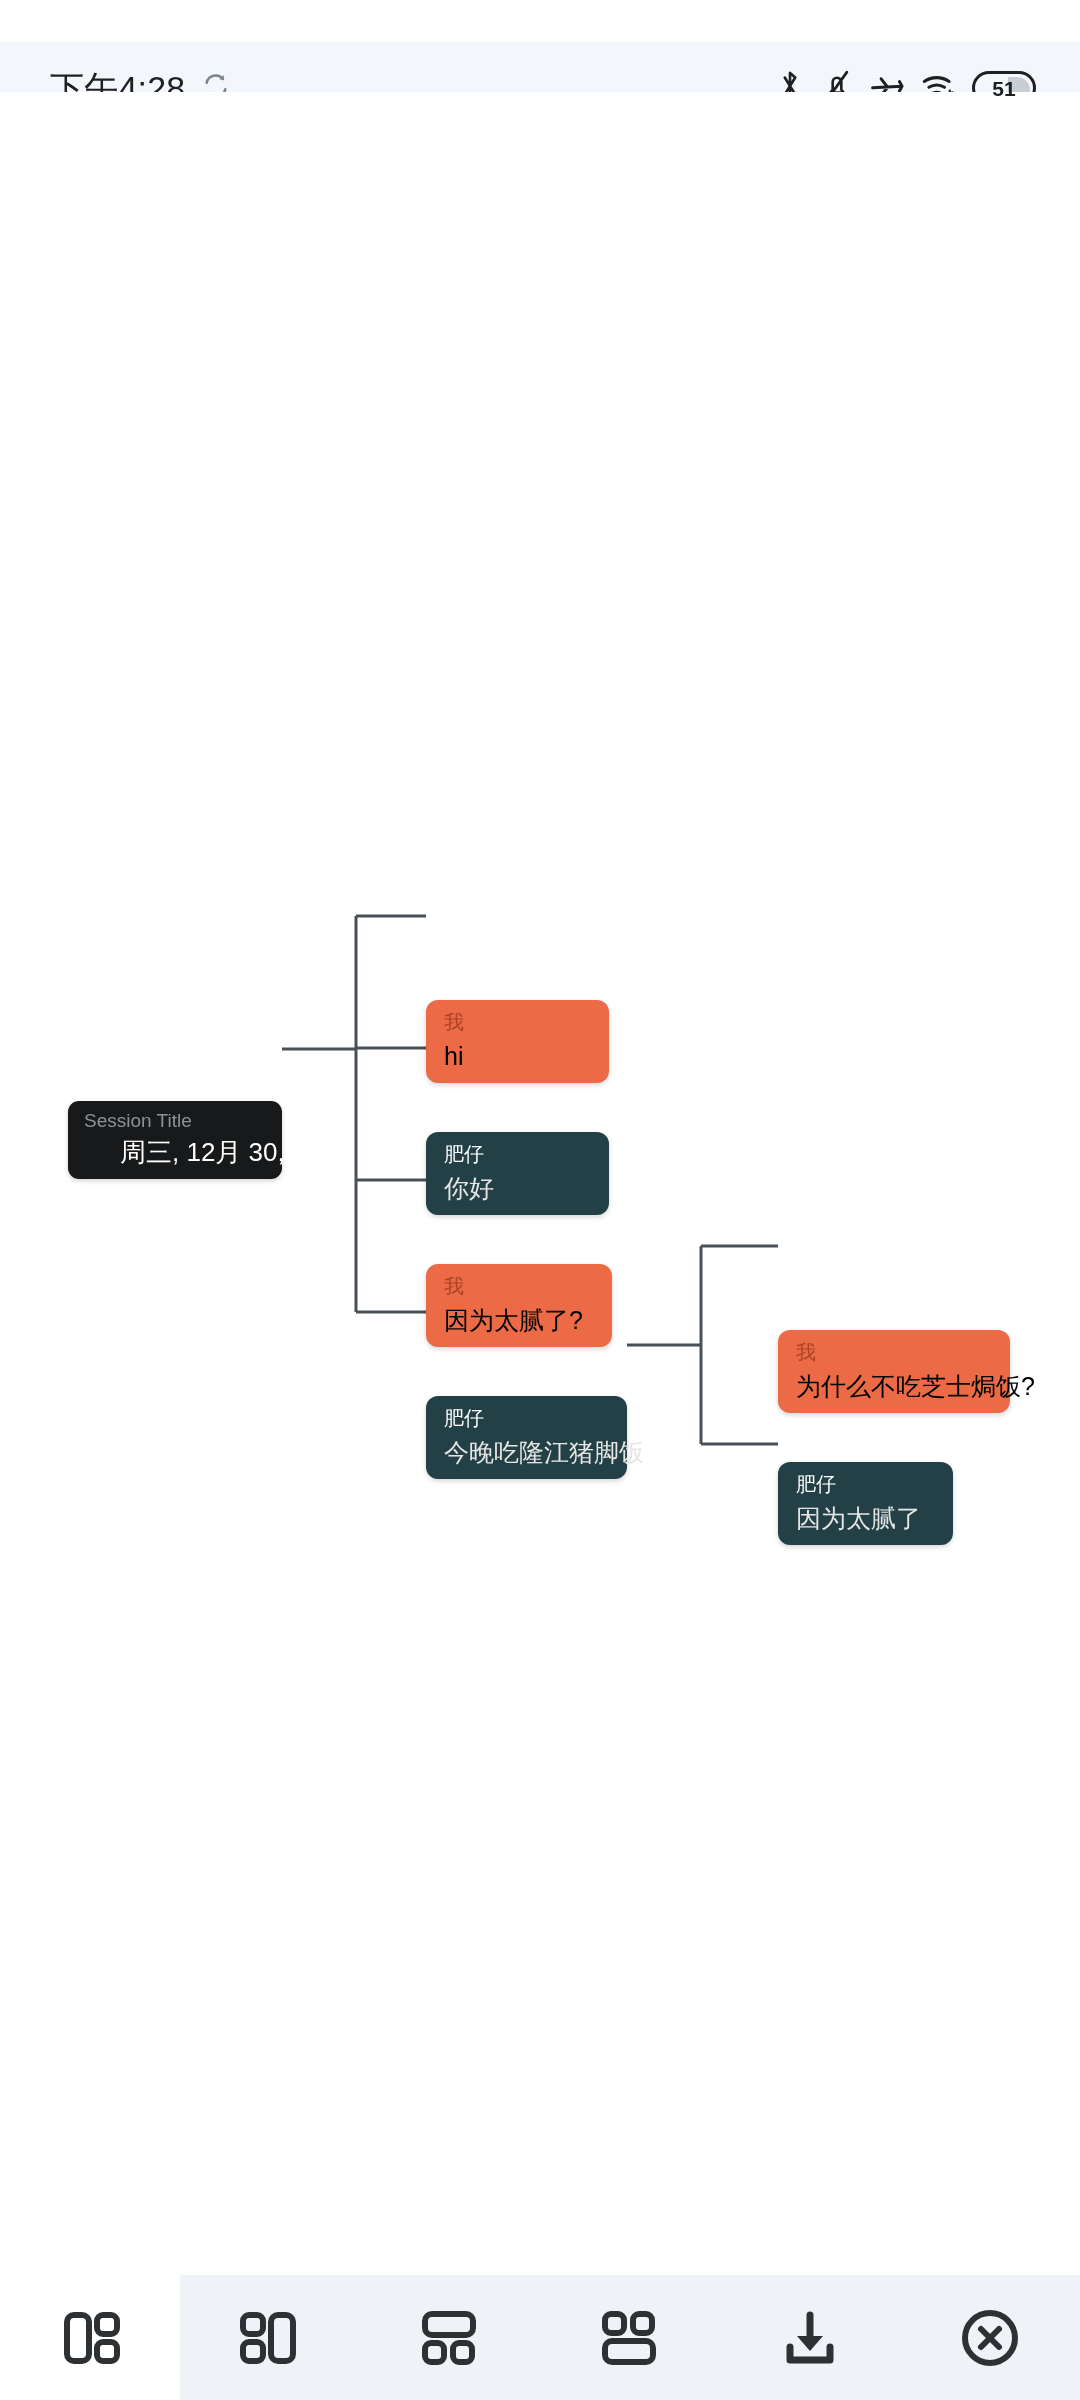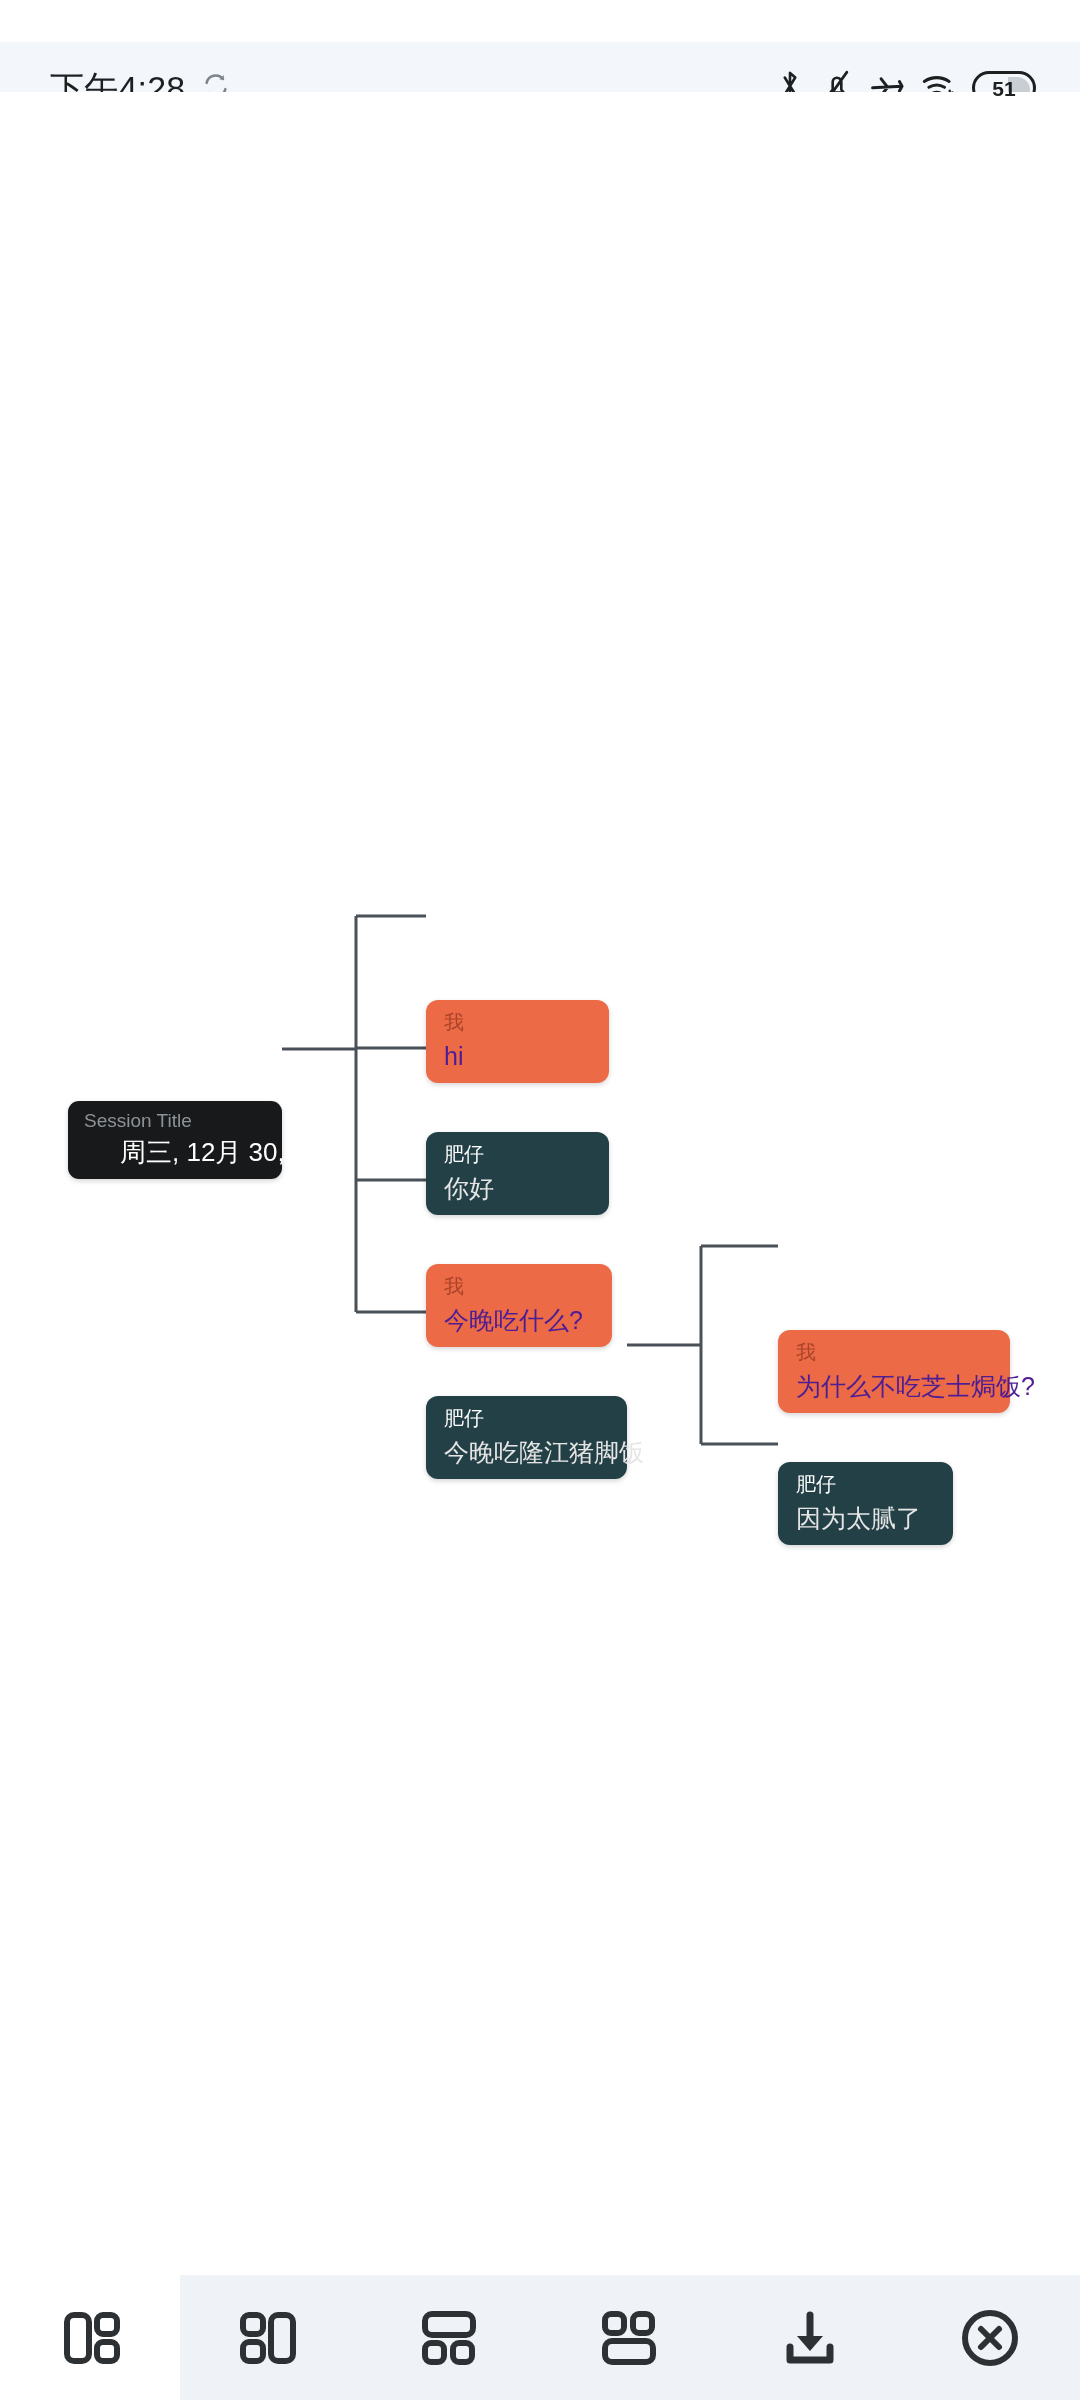--- a/index.html
+++ b/index.html
@@ -132,21 +132,21 @@
     border-radius: 11px;
   }
   #node-root .node-sender { color: #8d9297; font-size: 19px; margin-bottom: 5px; }
   #node-root .node-text   { color: #ffffff; font-size: 26px; margin-left: 36px; }
 
   
   .node.me {
     background: #ec6a45;
   }
   .node.me .node-sender { color: #a8432a; }
-  .node.me .node-text   { color: #4c1d95; }
+  .node.me .node-text   { color: #000000; }
 
   
   .node.other {
     background: #234047;
   }
   .node.other .node-sender { color: #ffffff; }
   .node.other .node-text   { color: #e5e5e5; }
 
   #node-1 { left: 426px; top: 908px;  width: 183px; height: 83px; }
   #node-2 { left: 426px; top: 1040px; width: 183px; height: 83px; }
@@ -268,21 +268,21 @@
       <span class="node-text">hi</span>
     </div>
 
     <div class="node other" id="node-2">
       <span class="node-sender">肥仔</span>
       <span class="node-text">你好</span>
     </div>
 
     <div class="node me" id="node-3">
       <span class="node-sender">我</span>
-      <span class="node-text">今晚吃什么?</span>
+      <span class="node-text">因为太腻了?</span>
     </div>
 
     <div class="node other" id="node-4">
       <span class="node-sender">肥仔</span>
       <span class="node-text">今晚吃隆江猪脚饭</span>
     </div>
 
     <div class="node me" id="node-5">
       <span class="node-sender">我</span>
       <span class="node-text">为什么不吃芝士焗饭?</span>

